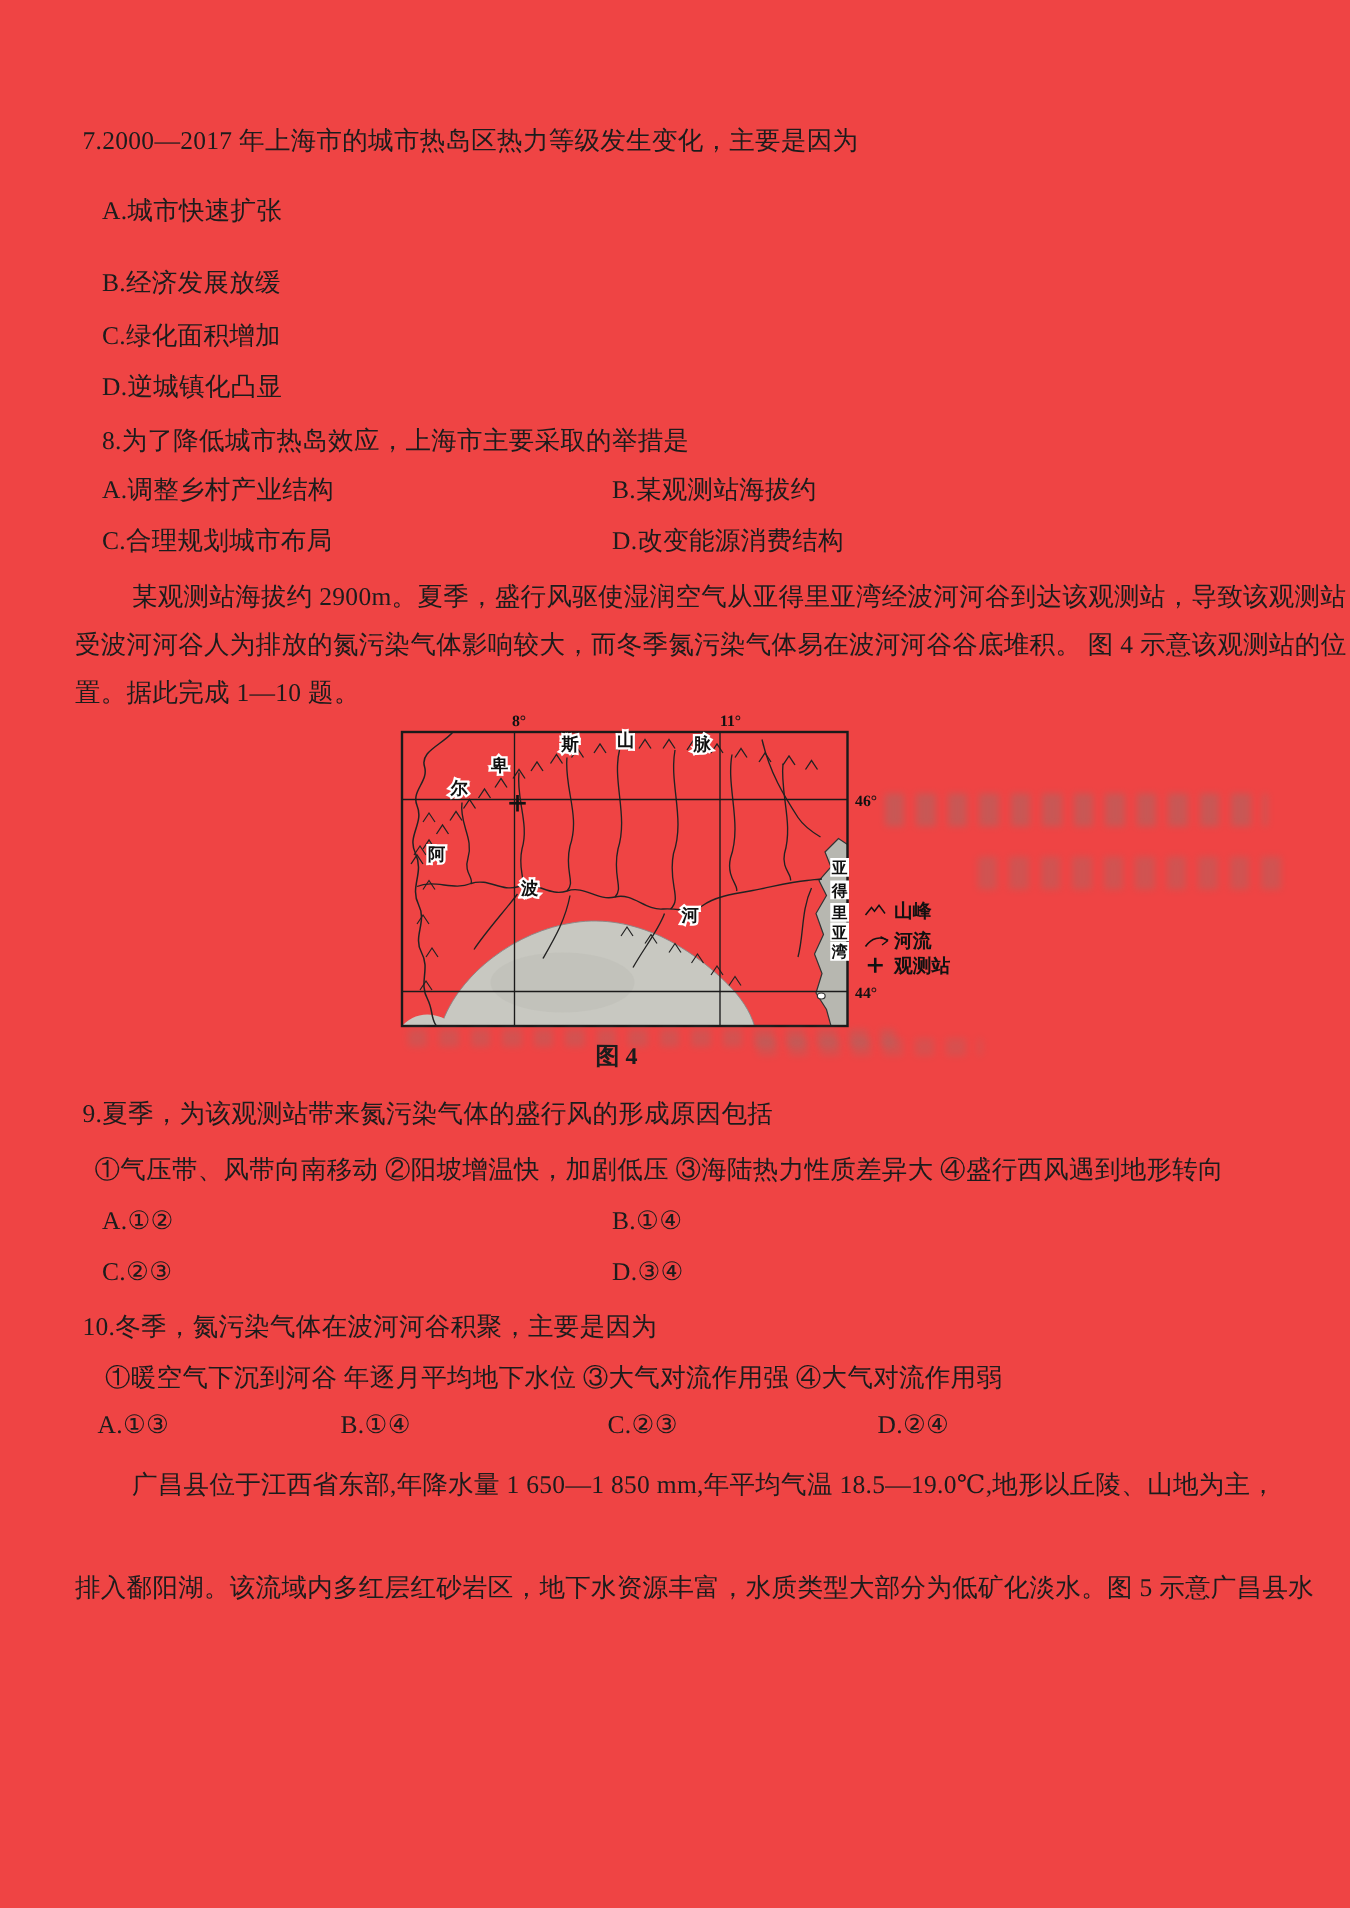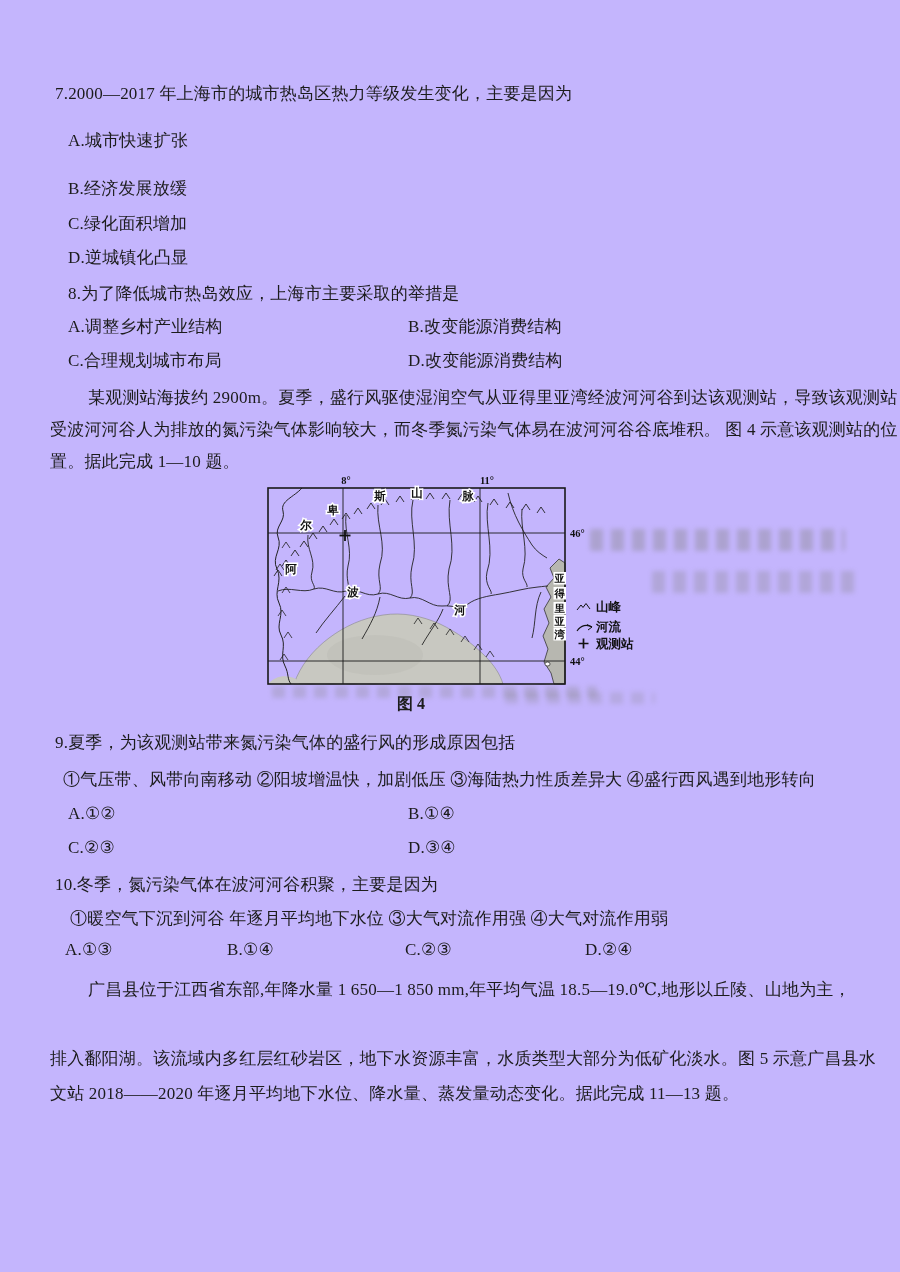--- a/index.html
+++ b/index.html
@@ -1,17 +1,17 @@
 <!DOCTYPE html>
 <html><head>
 <meta charset="utf-8">
 <style>
   html,body {margin:0; padding:0; background:#ffffff;}
   .page {
-    position:relative; width:900px; height:1272px; background:#c4b5fd;
+    position:relative; width:900px; height:1272px; background:#ef4444;
     font-family:"Liberation Serif","DejaVu Serif",serif; color:#1c1c1c;
     overflow:hidden;
   }
   .t {position:absolute; white-space:nowrap; font-size:17px; line-height:1.15; letter-spacing:0.2px;}
   .fig4 {position:absolute; left:250px; top:473px; width:430px; height:250px;}
   .cap {position:absolute; left:397px; top:694px; width:100px; 
         font-weight:bold; font-size:16px;}
   svg text {font-family:inherit;}
   .mch {font-size:11.5px; font-weight:bold; fill:#111; stroke:#fff; stroke-width:3px;
         paint-order:stroke; text-anchor:middle;}
@@ -27,21 +27,21 @@
 <div class="page">
 
   <div class="t" style="left:55px;top:84px">7.2000—2017 年上海市的城市热岛区热力等级发生变化，主要是因为</div>
   <div class="t" style="left:68px;top:131px">A.城市快速扩张</div>
   <div class="t" style="left:68px;top:179px">B.经济发展放缓</div>
   <div class="t" style="left:68px;top:214px">C.绿化面积增加</div>
   <div class="t" style="left:68px;top:248px">D.逆城镇化凸显</div>
 
   <div class="t" style="left:68px;top:284px">8.为了降低城市热岛效应，上海市主要采取的举措是</div>
   <div class="t" style="left:68px;top:317px">A.调整乡村产业结构</div>
-  <div class="t" style="left:408px;top:317px">B.改变能源消费结构</div>
+  <div class="t" style="left:408px;top:317px">B.某观测站海拔约</div>
   <div class="t" style="left:68px;top:351px">C.合理规划城市布局</div>
   <div class="t" style="left:408px;top:351px">D.改变能源消费结构</div>
 
   <div class="t" style="left:88px;top:388px">某观测站海拔约 2900m。夏季，盛行风驱使湿润空气从亚得里亚湾经波河河谷到达该观测站，导致该观测站</div>
   <div class="t" style="left:50px;top:420px">受波河河谷人为排放的氮污染气体影响较大，而冬季氮污染气体易在波河河谷谷底堆积。 图 4 示意该观测站的位</div>
   <div class="t" style="left:50px;top:452px">置。据此完成 1—10 题。</div>
 
   <svg class="fig4" viewBox="0 0 430 250">
     <defs>
       <path id="mk" d="M-4,3 L0,-3 L4,3"></path>
@@ -180,15 +180,14 @@
 
   <div class="t" style="left:55px;top:875px">10.冬季，氮污染气体在波河河谷积聚，主要是因为</div>
   <div class="t" style="left:70px;top:909px">①暖空气下沉到河谷 年逐月平均地下水位 ③大气对流作用强 ④大气对流作用弱</div>
   <div class="t" style="left:65px;top:940px">A.①③</div>
   <div class="t" style="left:227px;top:940px">B.①④</div>
   <div class="t" style="left:405px;top:940px">C.②③</div>
   <div class="t" style="left:585px;top:940px">D.②④</div>
 
   <div class="t" style="left:88px;top:980px">广昌县位于江西省东部,年降水量 1 650—1 850 mm,年平均气温 18.5—19.0℃,地形以丘陵、山地为主，</div>
   <div class="t" style="left:50px;top:1049px">排入鄱阳湖。该流域内多红层红砂岩区，地下水资源丰富，水质类型大部分为低矿化淡水。图 5 示意广昌县水</div>
-  <div class="t" style="left:50px;top:1084px">文站 2018——2020 年逐月平均地下水位、降水量、蒸发量动态变化。据此完成 11—13 题。</div>
 
 </div>
 
 </body></html>

